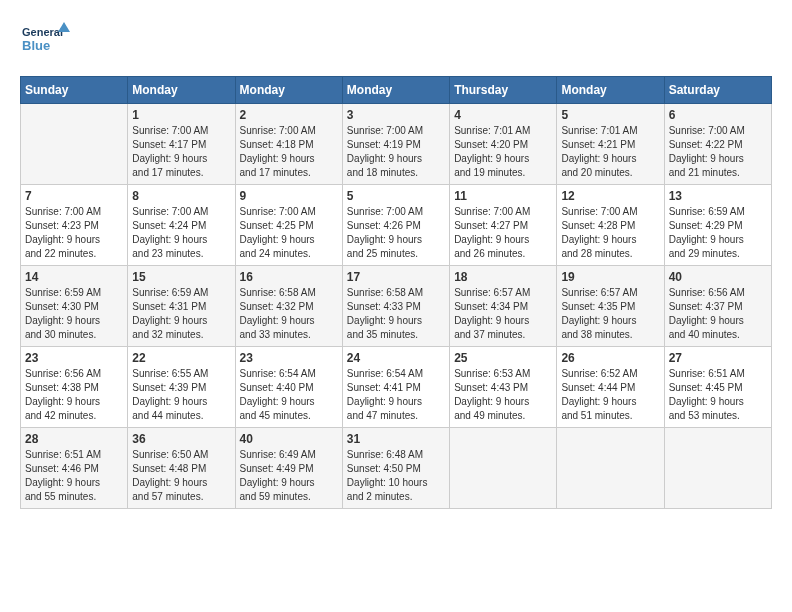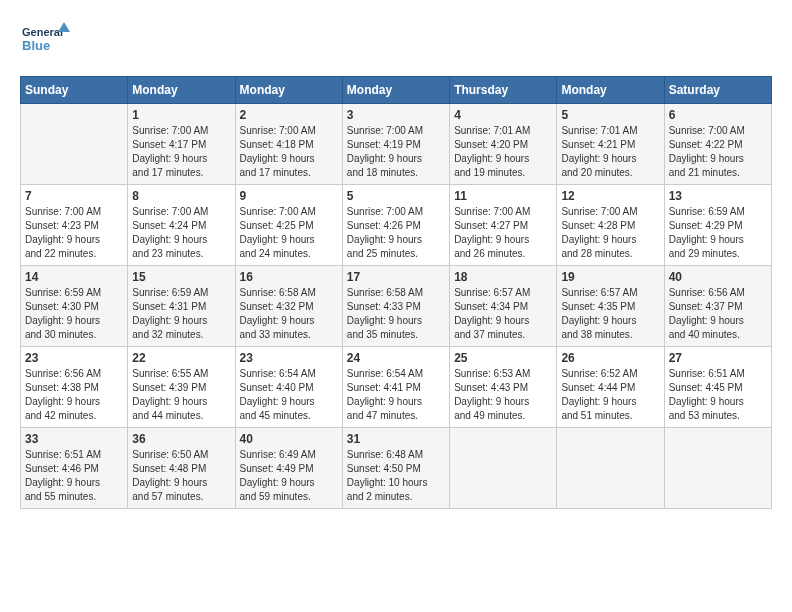--- a/index.html
+++ b/index.html
@@ -217,21 +217,21 @@
           <div class="day-num">26</div>
           <div class="cell-info">Sunrise: 6:52 AM<br>Sunset: 4:44 PM<br>Daylight: 9 hours<br>and 51 minutes.</div>
         </td>
         <td>
           <div class="day-num">27</div>
           <div class="cell-info">Sunrise: 6:51 AM<br>Sunset: 4:45 PM<br>Daylight: 9 hours<br>and 53 minutes.</div>
         </td>
       </tr>
       <tr>
         <td>
-          <div class="day-num">33</div>
+          <div class="day-num">28</div>
           <div class="cell-info">Sunrise: 6:51 AM<br>Sunset: 4:46 PM<br>Daylight: 9 hours<br>and 55 minutes.</div>
         </td>
         <td>
           <div class="day-num">36</div>
           <div class="cell-info">Sunrise: 6:50 AM<br>Sunset: 4:48 PM<br>Daylight: 9 hours<br>and 57 minutes.</div>
         </td>
         <td>
           <div class="day-num">40</div>
           <div class="cell-info">Sunrise: 6:49 AM<br>Sunset: 4:49 PM<br>Daylight: 9 hours<br>and 59 minutes.</div>
         </td>

